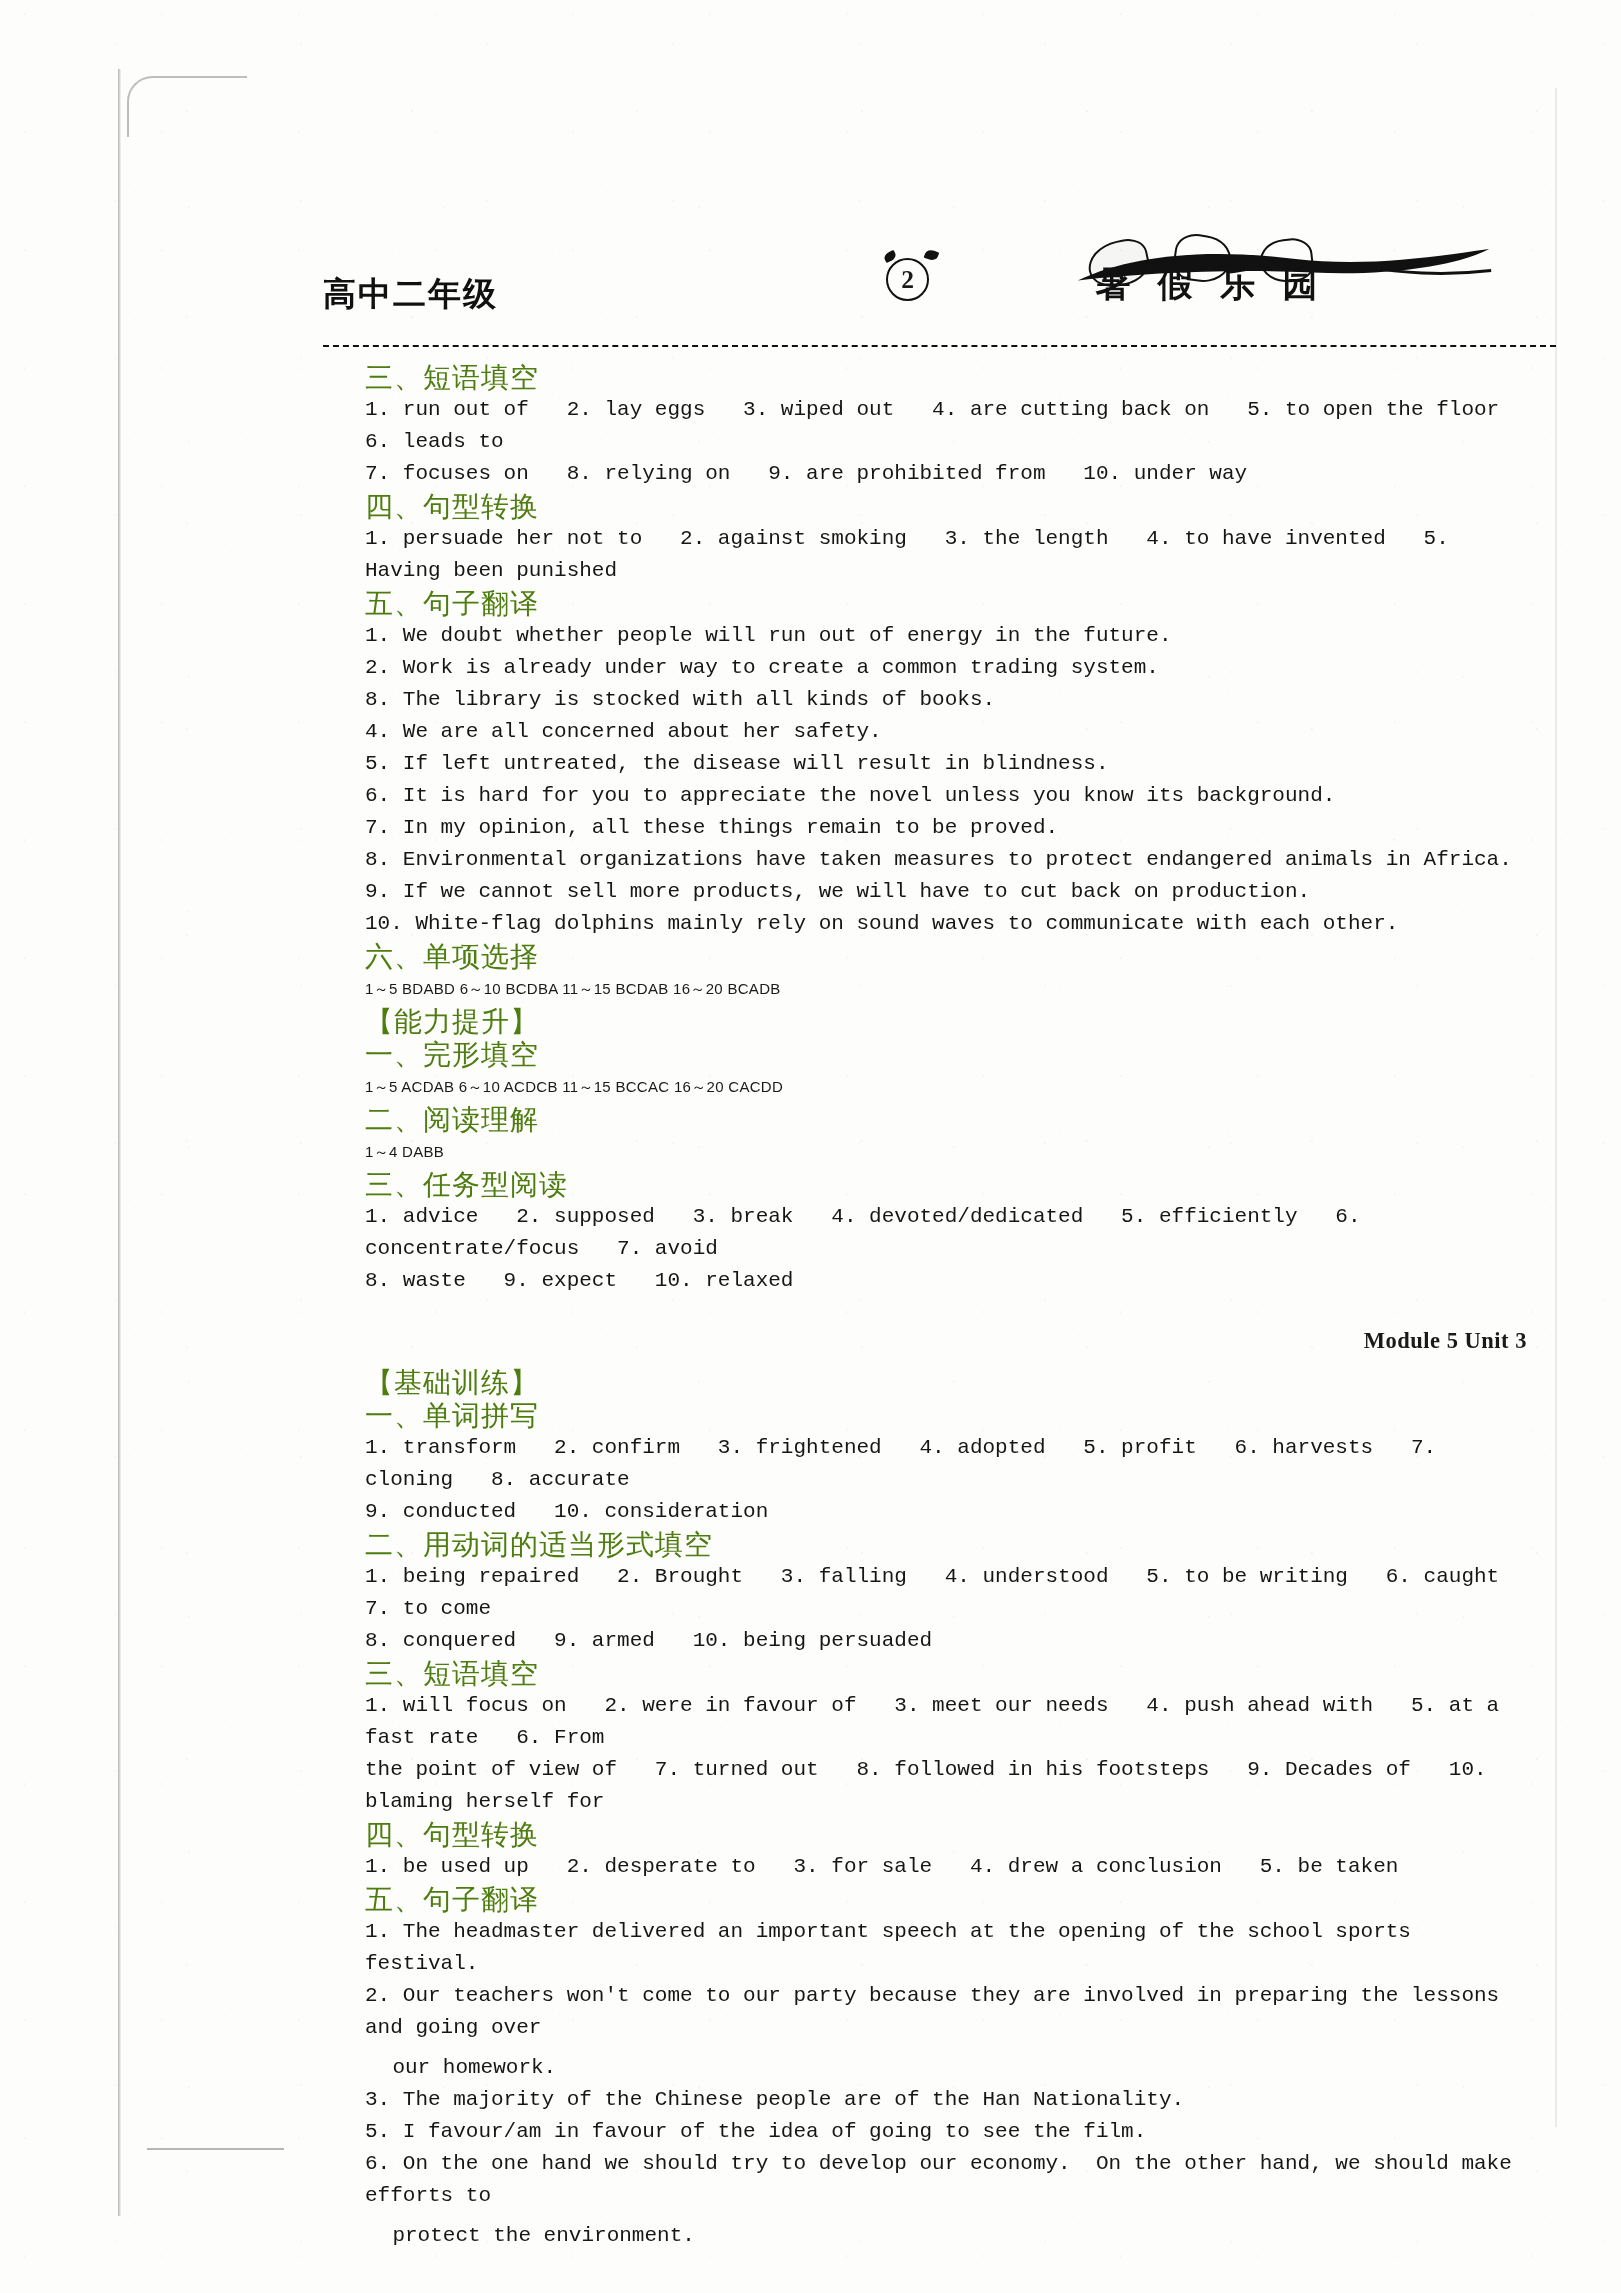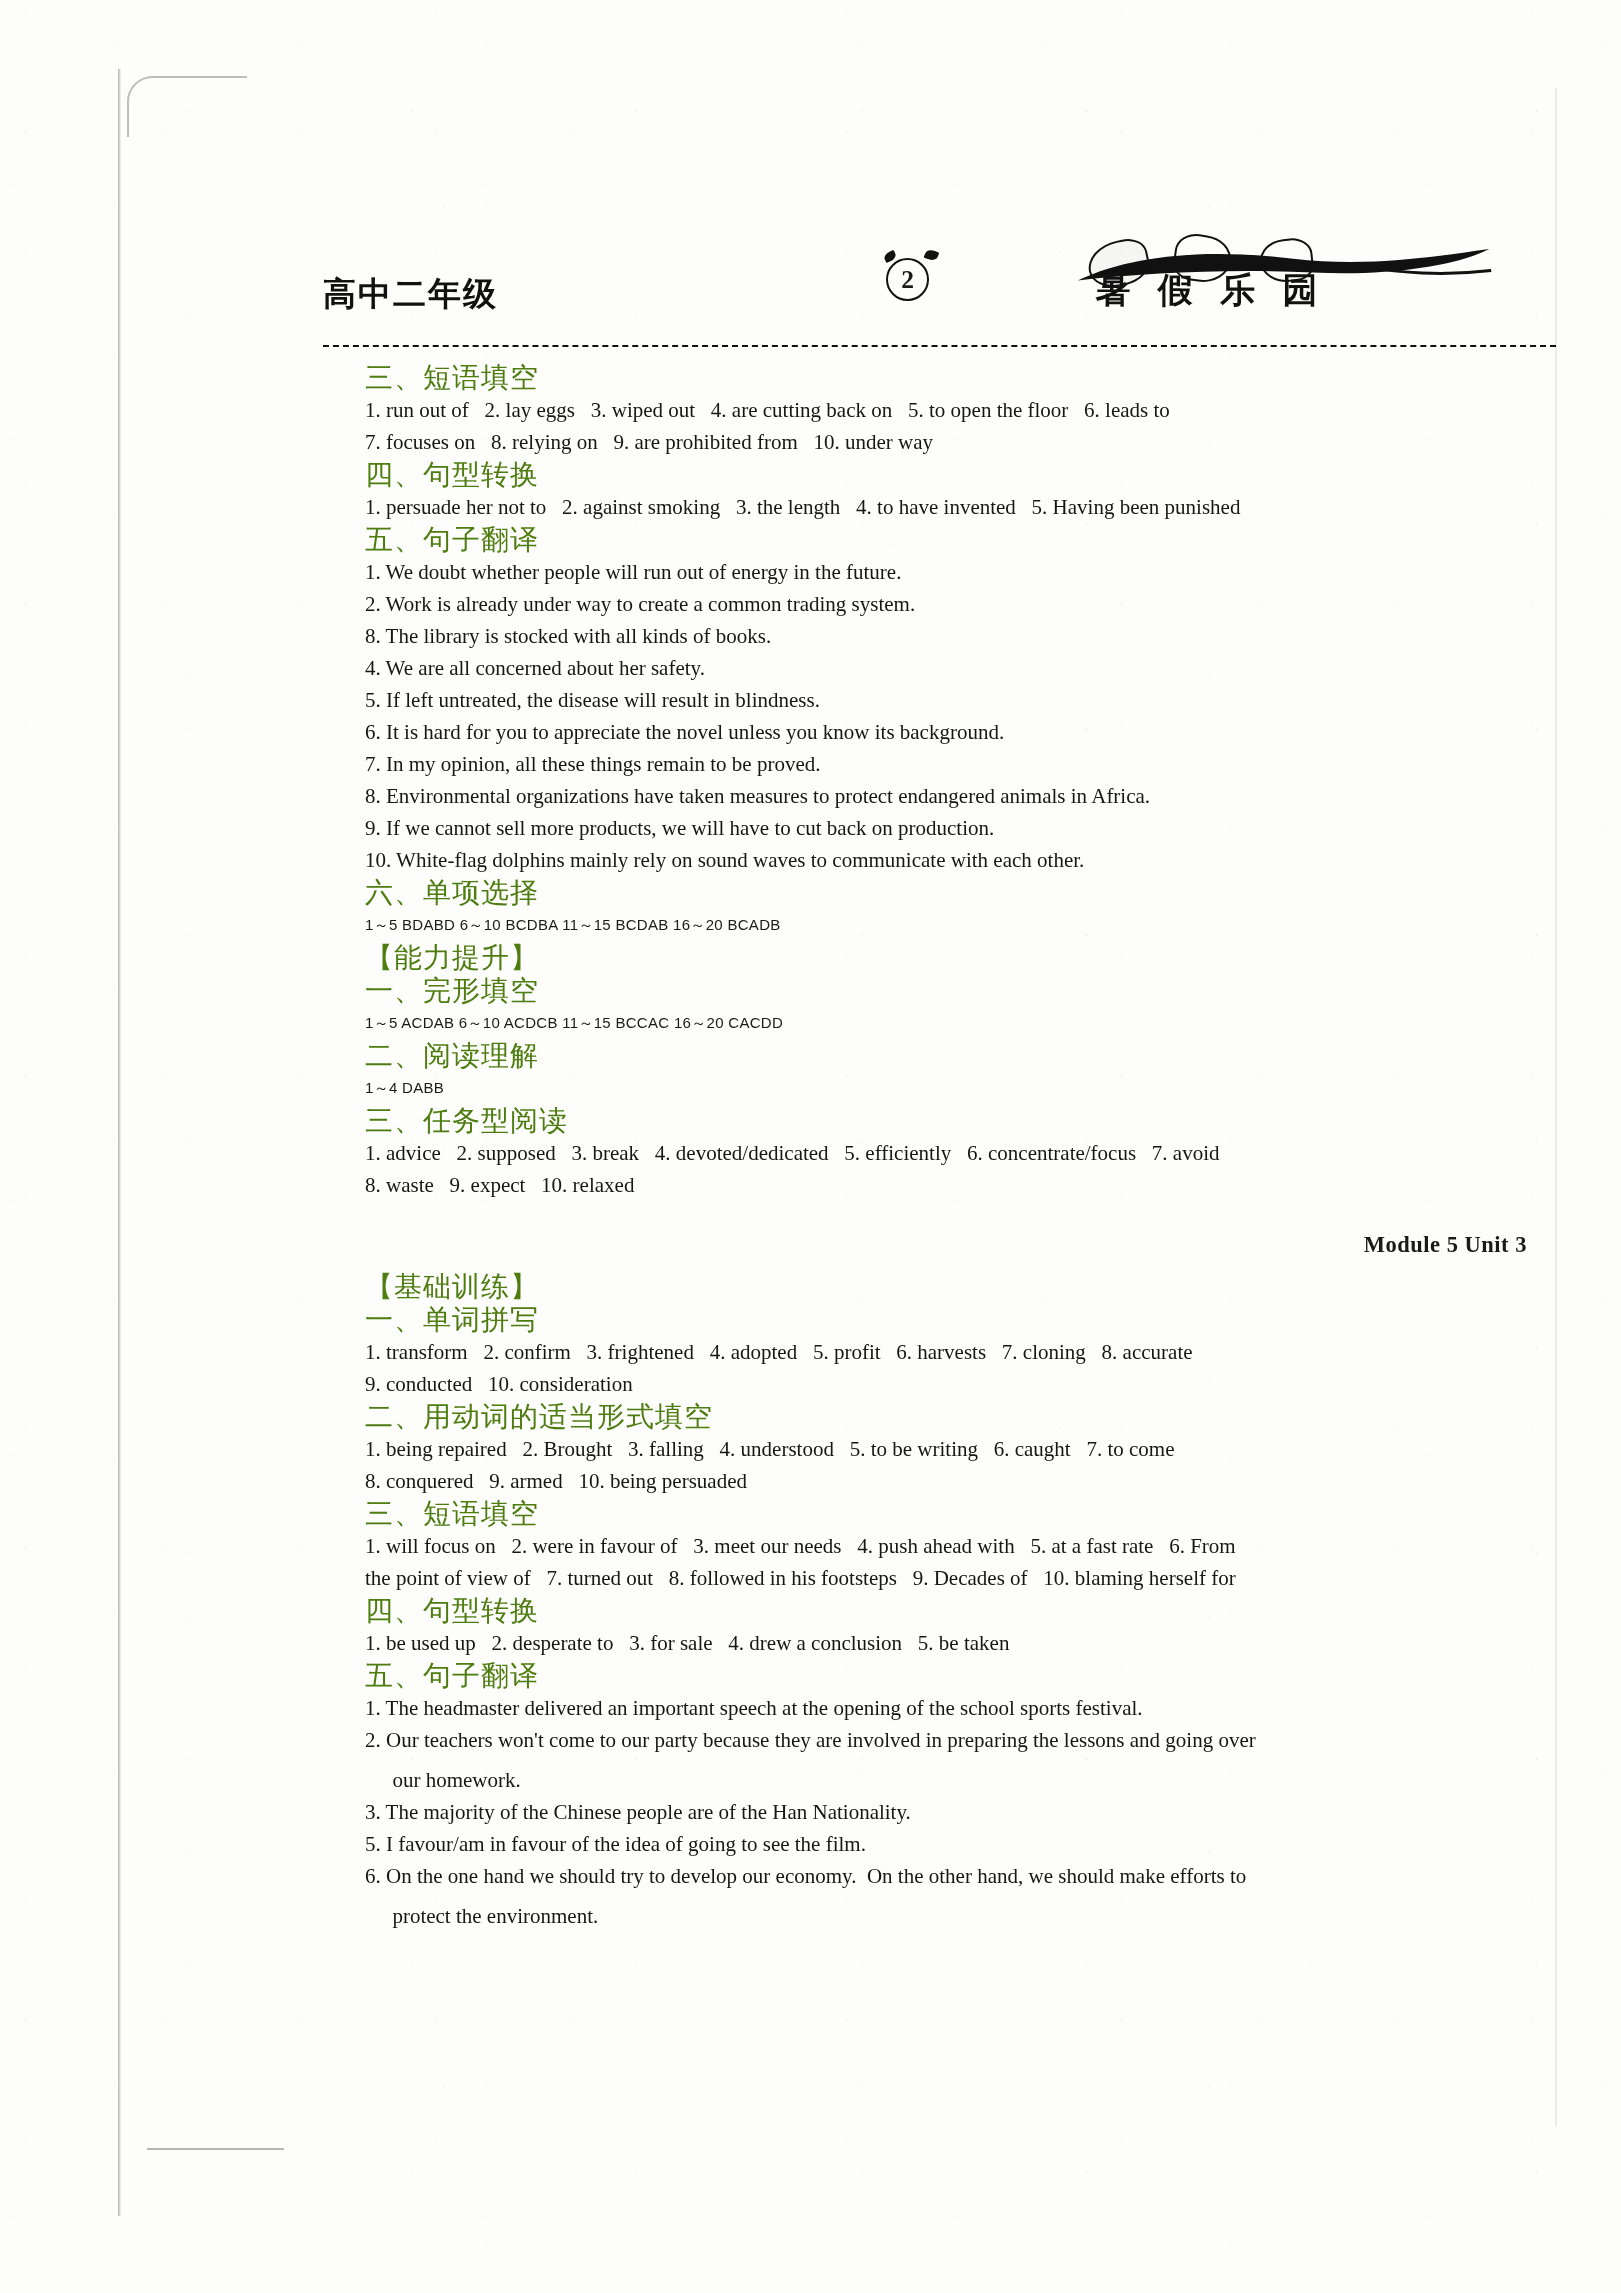--- a/index.html
+++ b/index.html
@@ -132,21 +132,20 @@
   }
   .brand-logo .brand-text {
     position: absolute;
     left: 27.4px; top: 35px;
     width: 333px;
     font-family: "DejaVu Sans", sans-serif;
     font-size: 35px;
     font-weight: bold;
     letter-spacing: 27.4px;
     color: #111;
-    margin-top: 6px;
   }
   .brand-logo .swoosh {
     position: absolute;
     left: 0px; top: 21.6px;
     width: 431px; height: 55px;
   }
   .brand-logo .blob1 {
     position: absolute;
     left: 19.6px; top: 15.7px;
     width: 57px; height: 41px;
@@ -179,21 +178,21 @@
     border-top: 2.9px dashed #111;
   }
 
   
   .content {
     position: absolute;
     left: 365px; top: 361px;
     width: 1162px;
   }
   .line {
-    font-family: Liberation Serif, serif;
+    font-family: Liberation Mono, monospace;
     font-size: 21px;
     line-height: 32px;
     color: #161616;
     white-space: pre-wrap;
   }
   .cn-head {
     font-family: "DejaVu Sans", sans-serif;
     font-weight: normal;
     font-size: 28px;
     line-height: 33px;

